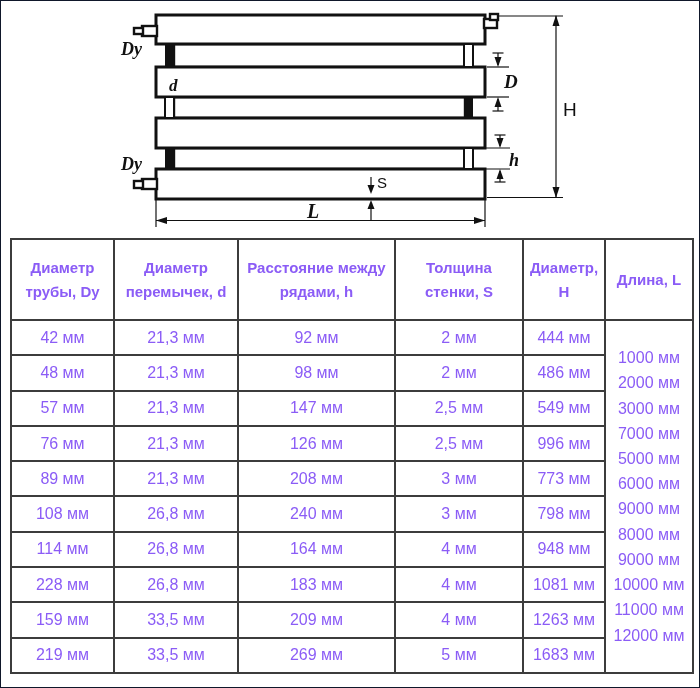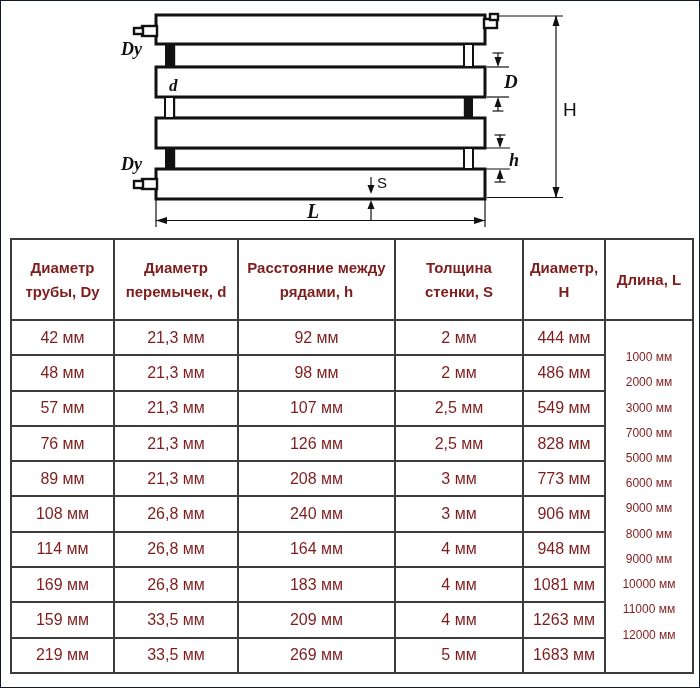--- a/index.html
+++ b/index.html
@@ -14,21 +14,21 @@
   }
   .diagram{position:absolute;left:0;top:0;width:700px;height:232px;}
   .lbl-serif{font-family:"Liberation Serif", serif;font-style:italic;font-weight:bold;fill:#101010;}
   .lbl-sans{font-family:"Liberation Sans", sans-serif;font-weight:normal;fill:#101010;}
 
   table.specs{
     position:absolute;left:9px;top:237px;
     width:682px;
     border-collapse:collapse;
     table-layout:fixed;
-    color:#7f1d1d;
+    color:#8b5cf6;
   }
   table.specs th, table.specs td{
     border:2px solid #3c3c3c;
     text-align:center;
     vertical-align:middle;
     padding:0 3px;
     overflow:hidden;
   }
   table.specs thead tr{height:81px;}
   table.specs th{
@@ -37,21 +37,21 @@
     line-height:1.55;
   }
   table.specs tbody tr{height:35.3px;}
   table.specs td{font-size:16px;border-radius:6px;}
   td.len-cell{padding:0;}
   .len-stack{
     display:flex;flex-direction:column;
     justify-content:center;align-items:center;
     height:100%;
   }
-  .len-line{line-height:25.2px;font-size:12px;white-space:nowrap;}
+  .len-line{line-height:25.2px;font-size:16px;white-space:nowrap;}
 </style>
 </head>
 <body>
 
 <div class="page">
 
   <svg class="diagram" viewBox="0 0 700 232" xmlns="http://www.w3.org/2000/svg">
 
     <g fill="#ffffff" stroke="#111111" stroke-width="2.4">
       <rect x="173" y="43" width="291" height="23"></rect>
@@ -181,54 +181,54 @@
       <tr>
         <td>48 мм</td>
         <td>21,3 мм</td>
         <td>98 мм</td>
         <td>2 мм</td>
         <td>486 мм</td>
       </tr>
       <tr>
         <td>57 мм</td>
         <td>21,3 мм</td>
-        <td>107 мм</td>
+        <td>147 мм</td>
         <td>2,5 мм</td>
         <td>549 мм</td>
       </tr>
       <tr>
         <td>76 мм</td>
         <td>21,3 мм</td>
         <td>126 мм</td>
         <td>2,5 мм</td>
-        <td>828 мм</td>
+        <td>996 мм</td>
       </tr>
       <tr>
         <td>89 мм</td>
         <td>21,3 мм</td>
         <td>208 мм</td>
         <td>3 мм</td>
         <td>773 мм</td>
       </tr>
       <tr>
         <td>108 мм</td>
         <td>26,8 мм</td>
         <td>240 мм</td>
         <td>3 мм</td>
-        <td>906 мм</td>
+        <td>798 мм</td>
       </tr>
       <tr>
         <td>114 мм</td>
         <td>26,8 мм</td>
         <td>164 мм</td>
         <td>4 мм</td>
         <td>948 мм</td>
       </tr>
       <tr>
-        <td>169 мм</td>
+        <td>228 мм</td>
         <td>26,8 мм</td>
         <td>183 мм</td>
         <td>4 мм</td>
         <td>1081 мм</td>
       </tr>
       <tr>
         <td>159 мм</td>
         <td>33,5 мм</td>
         <td>209 мм</td>
         <td>4 мм</td>

